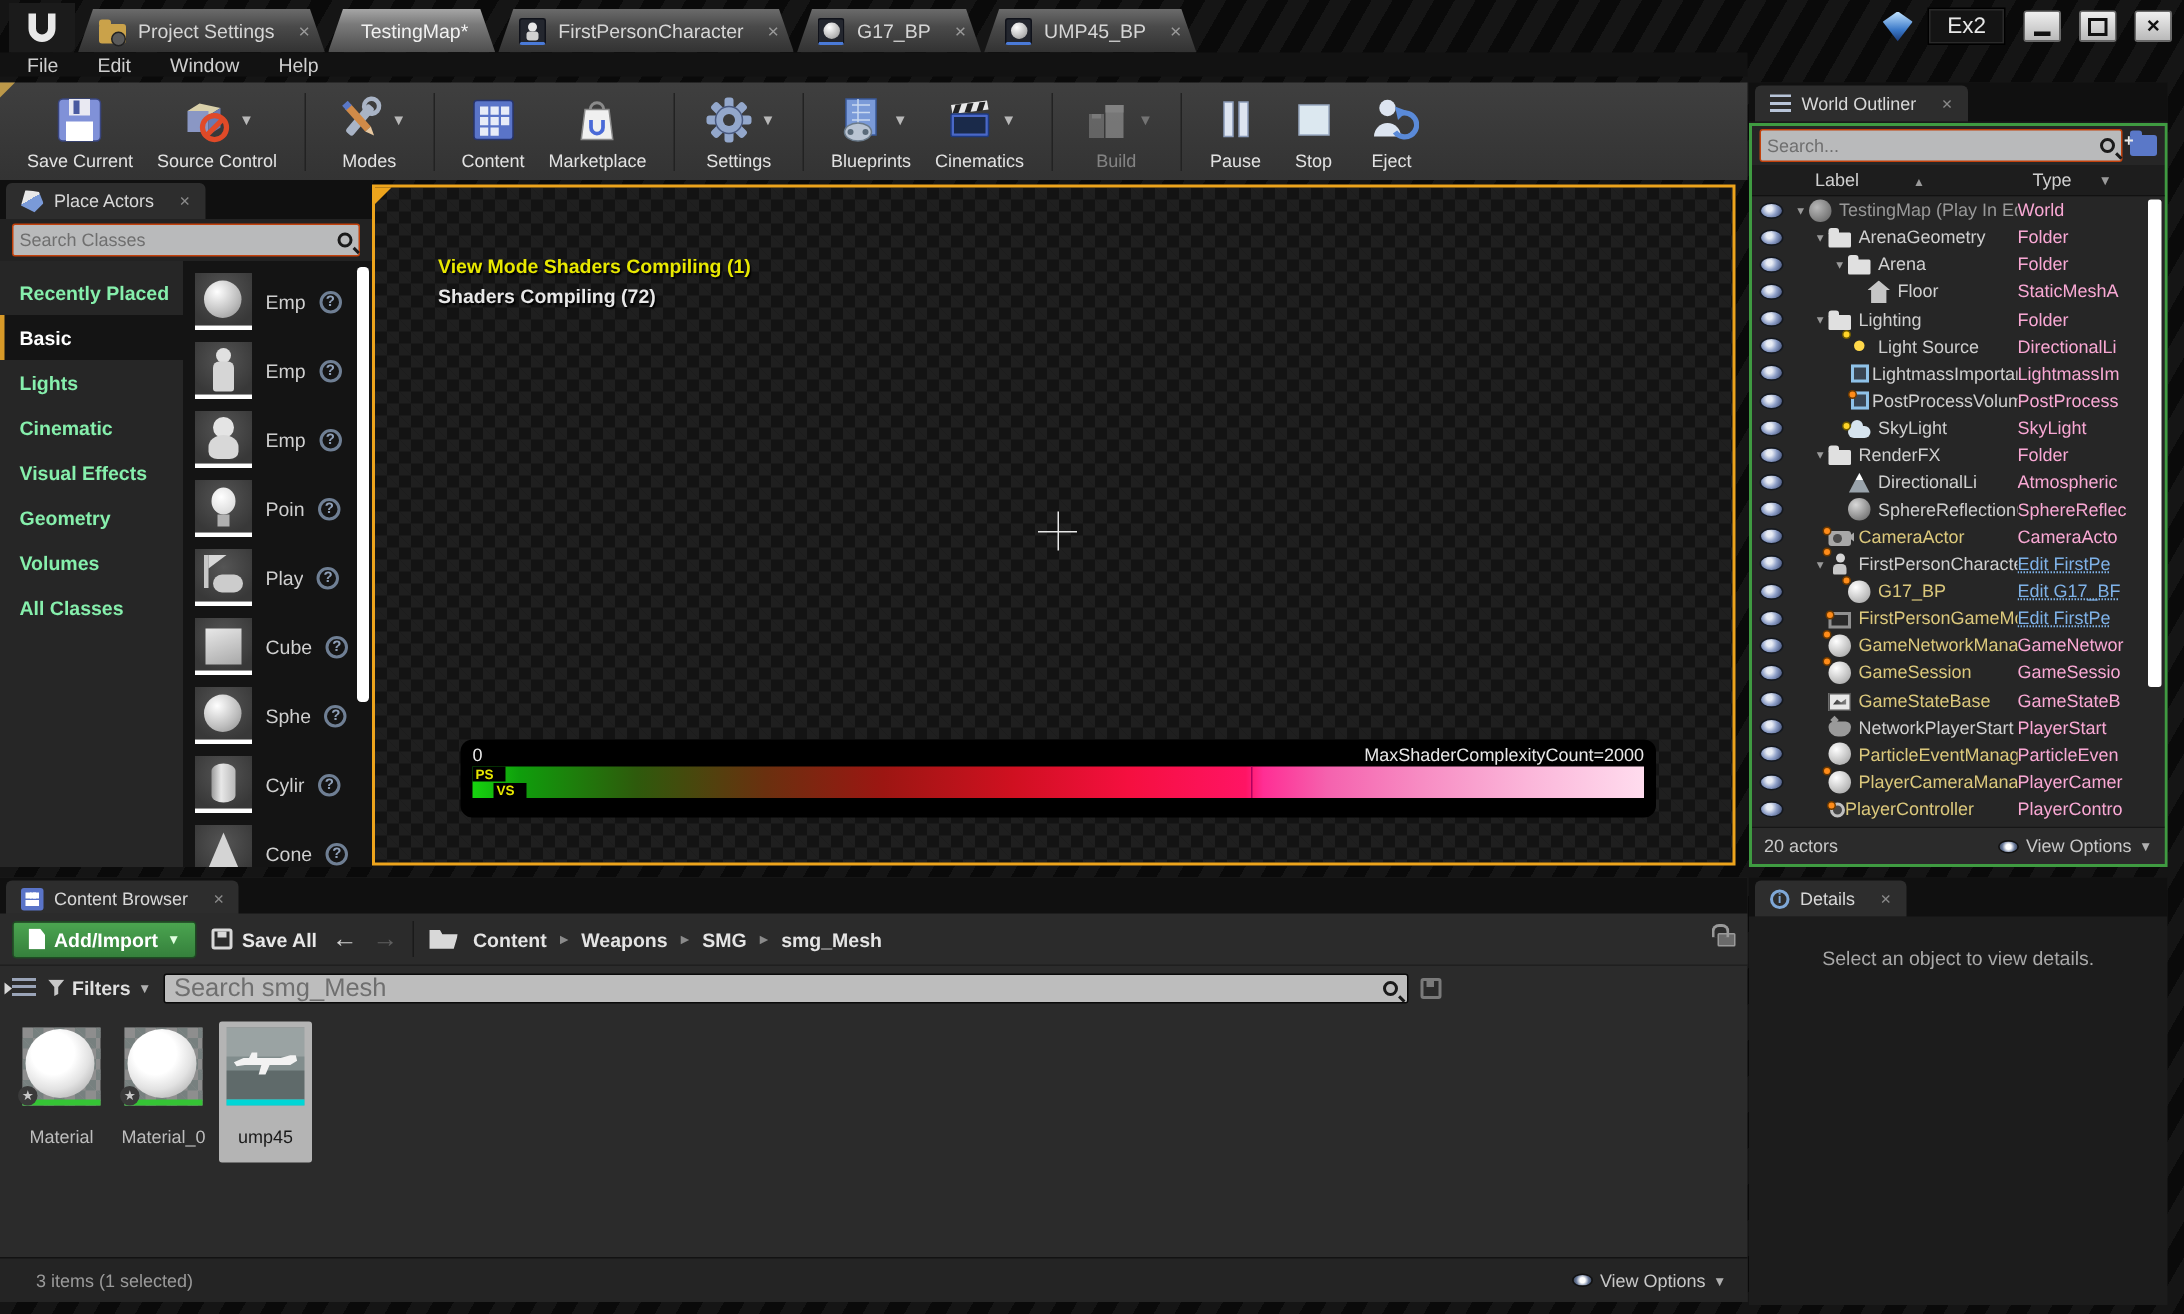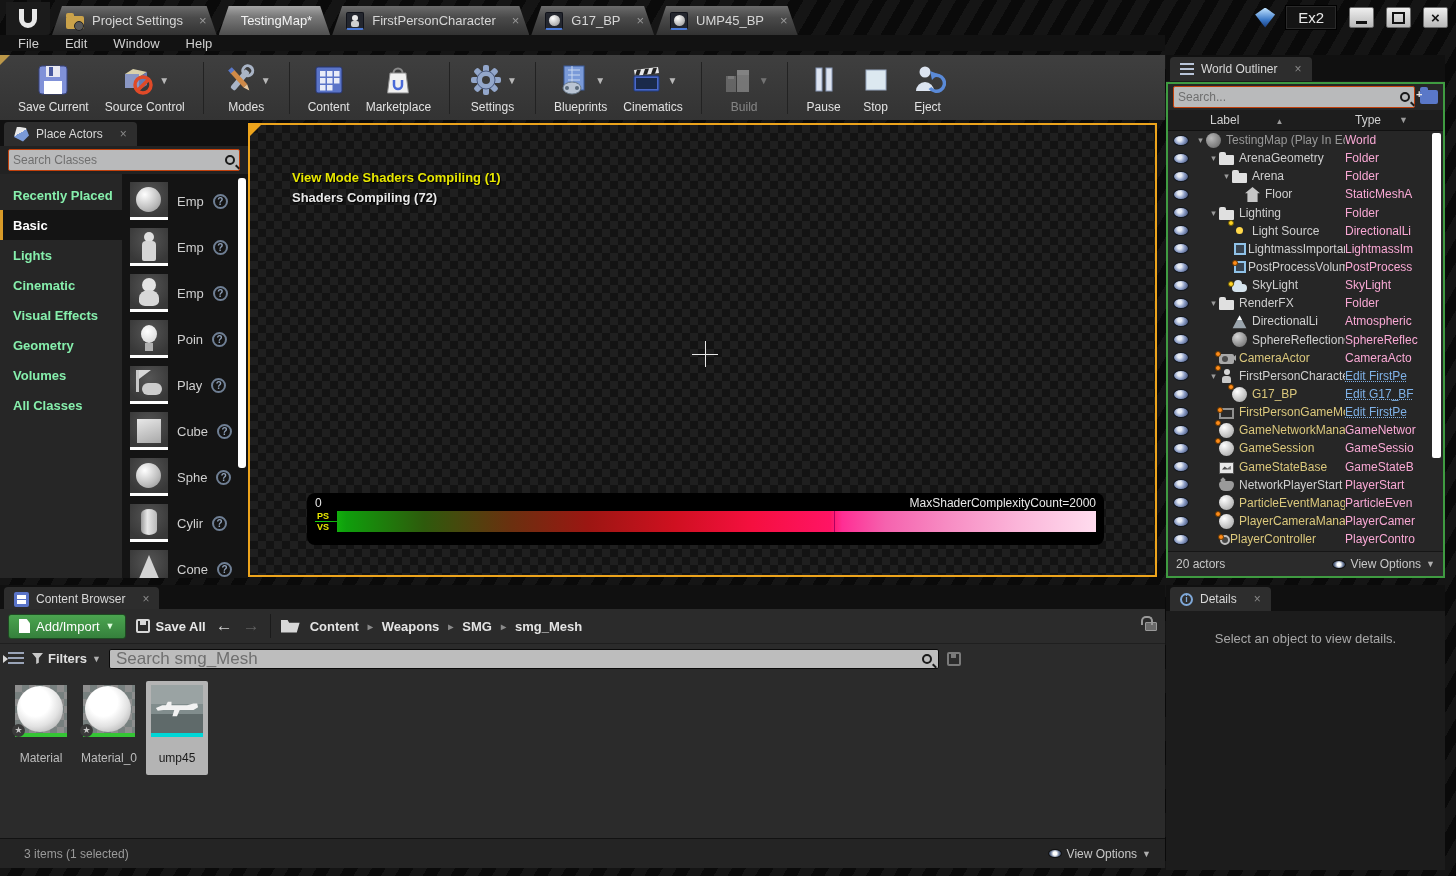--- a/index.html
+++ b/index.html
@@ -94,21 +94,21 @@
   .vp-msg{position:absolute;left:42px;font-size:13px;font-weight:bold;text-shadow:1px 1px 1px #000;}
   .crosshair{position:absolute;left:455px;top:229px;width:0;height:0;}
   .crosshair::before{content:"";position:absolute;left:-13px;top:0;width:26px;height:1px;background:#e8e8e8;}
   .crosshair::after{content:"";position:absolute;left:0;top:-13px;width:1px;height:26px;background:#e8e8e8;}
   .legend{position:absolute;left:57px;top:368px;width:797px;height:52px;background:#000;border-radius:8px;padding:3px 8px;}
   .legend-top{display:flex;justify-content:space-between;color:#e8e8e8;font-size:12px;}
   .legend-bar{position:relative;height:21px;margin-top:1px;
     background:linear-gradient(90deg,#17d40f 0%,#0f9e0c 4%,#2e5a0c 14%,#6a300f 25%,#9c1612 35%,#cf1020 46%,#f50f3f 56%,#ff1464 66%,#ff2e94 67.5%,#f562ae 73%,#f78cc3 81%,#fbb5d9 90%,#ffdcee 100%);}
   .legend-divider{position:absolute;left:66.5%;top:0;width:1px;height:100%;background:#b00060;}
   .legend-ps,.legend-vs{position:absolute;left:0;width:22px;height:10px;background:#000;color:#e8e800;font-size:9px;font-weight:bold;line-height:10px;padding-left:2px;}
-  .legend-ps{top:0;} .legend-vs{top:11px;}
+  .legend-ps{top:0;} .legend-vs{top:11px;margin-left:14px;}
   .legend-bottom{position:relative;color:#e8e8e8;font-size:12px;height:15px;margin-top:1px;}
   .legend-good{position:absolute;left:0;} .legend-bad{position:absolute;left:32.5%;} .legend-ebad{position:absolute;right:10px;}
   
   .world-outliner{position:absolute;left:1166px;top:55px;width:279px;height:523px;background:#1a1a1a;}
   .wo-content{position:absolute;left:0;top:27px;right:0;bottom:0;border:2px solid #3f9b41;background:#262626;display:flex;flex-direction:column;}
   .wo-search-row{height:26px;display:flex;align-items:center;padding:0 5px;gap:5px;background:#262626;}
   .addfolder{width:18px;height:14px;background:#5a78c8;border-radius:2px;position:relative;flex:none;}
   .addfolder::before{content:"";position:absolute;left:0;top:-3px;width:8px;height:4px;background:#5a78c8;border-radius:2px 2px 0 0;}
   .addfolder::after{content:"+";position:absolute;left:-4px;top:-2px;color:#e8e8e8;font-size:11px;font-weight:bold;}
   .wo-header{height:21px;background:#1d1d1d;display:flex;align-items:center;font-size:12px;color:#d0d0d0;border-bottom:1px solid #111;}
@@ -163,21 +163,21 @@
   .ti-placeactors{background:linear-gradient(150deg,#e8e8e8 40%,#7a9ad8 40%);clip-path:polygon(20% 0,80% 10%,100% 60%,60% 100%,0 70%);}
   .ti-outliner{background:repeating-linear-gradient(#b8c4d8 0 2px,transparent 2px 5px);width:14px;height:13px;margin-top:1px;}
   .ti-details{border:2px solid #7fa8d8;border-radius:50%;width:13px;height:13px;color:#7fa8d8;font-size:9px;font-weight:bold;text-align:center;line-height:9px;}
   .ti-browser{background:#5a74c8;border-radius:2px;}
   .ti-browser::before{content:"";position:absolute;inset:3px;background:
      linear-gradient(#fff,#fff) left top/4px 4px no-repeat,linear-gradient(#fff,#fff) center top/4px 4px no-repeat,linear-gradient(#fff,#fff) right top/4px 4px no-repeat,
      linear-gradient(#fff,#fff) left bottom/4px 4px no-repeat,linear-gradient(#fff,#fff) center bottom/4px 4px no-repeat,linear-gradient(#fff,#fff) right bottom/4px 4px no-repeat;}
   
   .content-browser{position:absolute;left:0;top:585px;width:1165px;height:283px;background:#2b2b2b;}
   .cb-toolbar{position:absolute;left:0;top:24px;right:0;height:34px;background:#2b2b2b;display:flex;align-items:center;padding:0 8px;gap:10px;}
-  .addimport{display:flex;align-items:center;gap:6px;background:linear-gradient(#4ba550,#35803c);border:1px solid #1e4a22;border-radius:3px;color:#fff;font-weight:normal;font-size:13px;padding:4px 10px;}
+  .addimport{display:flex;align-items:center;gap:6px;background:linear-gradient(#4ba550,#35803c);border:1px solid #1e4a22;border-radius:3px;color:#fff;font-weight:bold;font-size:13px;padding:4px 10px;}
   .ai-page{width:11px;height:14px;background:#fff;clip-path:polygon(0 0,70% 0,100% 30%,100% 100%,0 100%);}
   .ai-caret{font-size:9px;color:#e0ffe0;}
   .saveall{display:flex;align-items:center;gap:6px;color:#e8e8e8;font-weight:bold;font-size:13px;}
   .sa-icon{width:14px;height:14px;border:2px solid #d8d8d8;border-radius:2px;position:relative;}
   .sa-icon::before{content:"";position:absolute;left:2px;top:0;width:6px;height:4px;background:#d8d8d8;}
   .nav-arrow{font-size:17px;font-weight:bold;}
   .nav-back{color:#d0d0d0;} .nav-fwd{color:#5f5f5f;}
   .cb-sep{width:1px;height:24px;background:#1a1a1a;}
   .openfolder{width:19px;height:13px;position:relative;background:#d8d8d8;clip-path:polygon(0 0,35% 0,45% 25%,100% 25%,85% 100%,0 100%);}
   .breadcrumb{display:flex;align-items:center;gap:9px;font-size:13px;font-weight:bold;color:#e4e4e4;}

